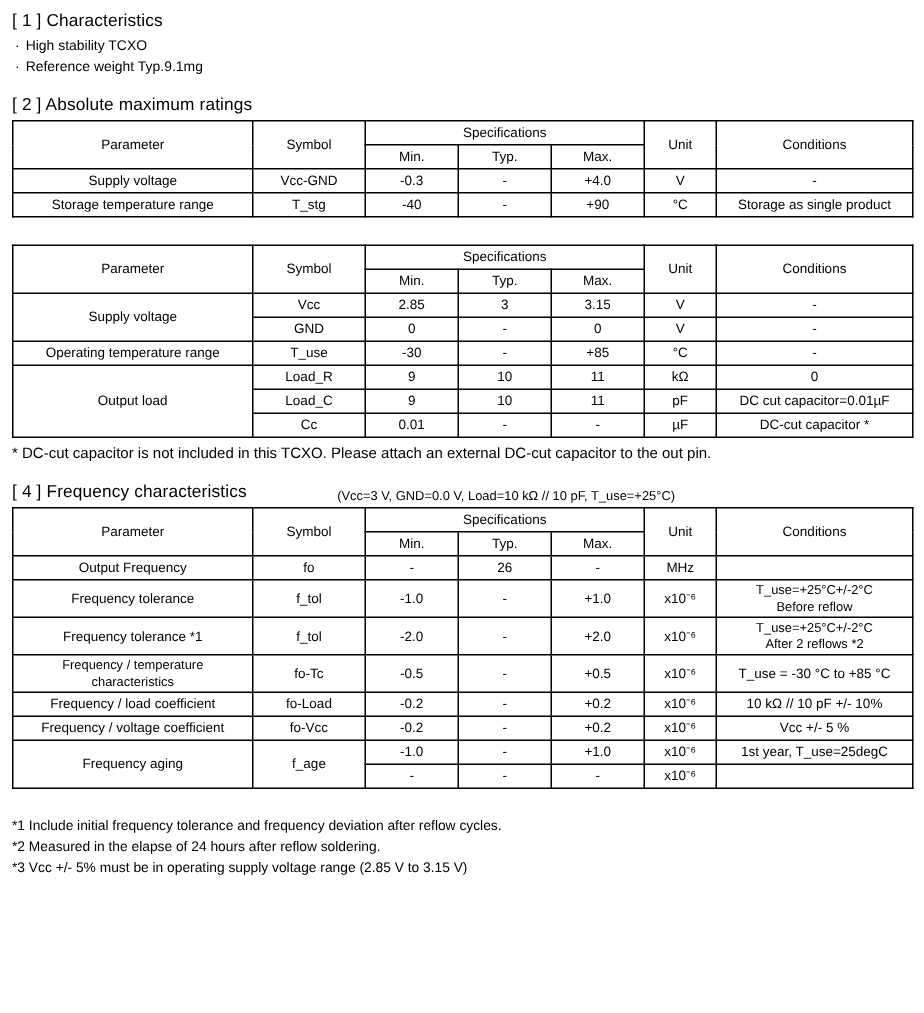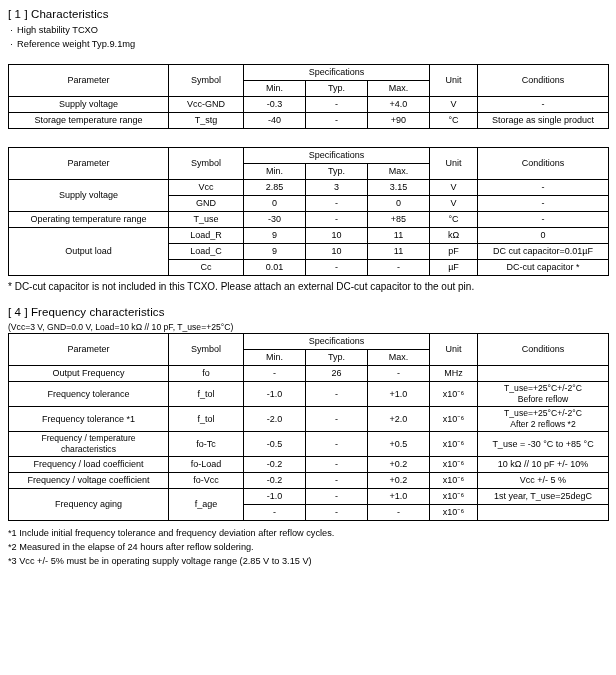--- a/index.html
+++ b/index.html
@@ -64,52 +64,52 @@
     padding-left: 4px;
     margin-top: 37px;
   }
   .note {
     font-size: 10px;
     line-height: 13px;
     margin: 4px 0 0 0;
   }
   .title-row {
     display: flex;
-    align-items: flex-start;
+    align-items: center;
     justify-content: space-between;
-    flex-direction: column;
   }
   .title-row .cond {
     font-size: 8.6px;
     padding-right: 85px;
     padding-bottom: 1px;
   }
   .two-line {
     line-height: 10.5px;
     font-size: 8.6px;
   }
   .footnotes {
-    margin-top: 5px;
+    margin-top: 17px;
     font-size: 9.2px;
     line-height: 14px;
   }
 </style>
 </head>
 <body>
 
 <div class="page">
 
   <div class="section-title">[ 1 ]  Characteristics</div>
   <ul class="bullets">
     <li>High stability TCXO</li>
     <li>Reference weight Typ.9.1mg</li>
   </ul>
 
   <div class="gap-lg"></div>
 
+  <div class="section-title">[ 2 ]  Absolute maximum ratings</div>
   <table class="spec">
     <colgroup>
       <col style="width:160px">
       <col style="width:75px">
       <col style="width:62px">
       <col style="width:62px">
       <col style="width:62px">
       <col style="width:48px">
       <col style="width:131px">
     </colgroup>

